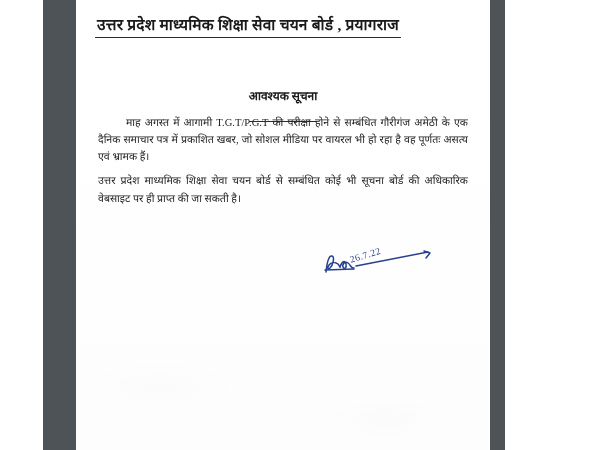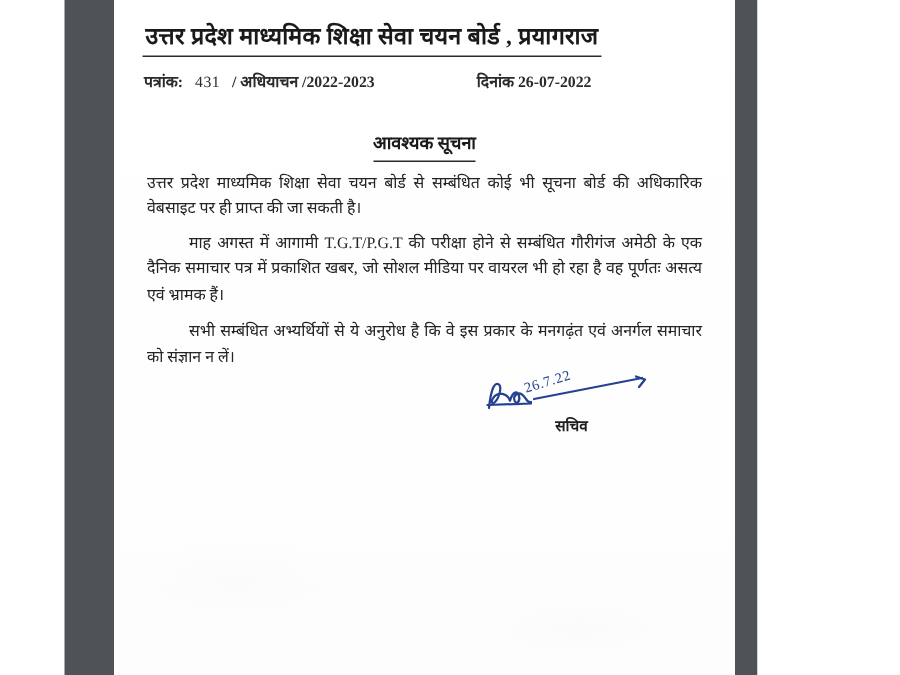--- a/index.html
+++ b/index.html
@@ -148,21 +148,21 @@
     left: 0;
     width: 414px;
     text-align: center;
   }
   .notice-heading span {
     display: inline-block;
     font-size: 12px;
     font-weight: 700;
     color: #1a1a1a;
     border-bottom: 1.2px solid #2b2b2b;
-    padding-bottom: 4px;
+    padding-bottom: 17px;
   }
 
   
   .body-copy {
     position: absolute;
     top: 114px;
     left: 22px;
     width: 370px;
     color: #232323;
     font-size: 10.6px;
@@ -240,49 +240,39 @@
   <div class="gutter-edge-right"></div>
 
   <div class="page">
     <div class="page-inner"></div>
     <div class="scan-noise"></div>
 
     <div class="letterhead">
       <span class="letterhead-title">उत्तर प्रदेश माध्यमिक शिक्षा सेवा चयन बोर्ड , प्रयागराज</span>
     </div>
 
-    <div class="ref-row">
-      <div class="ref-left">
-        <span class="ref-label">पत्रांक:</span>
-        <span class="ref-number">431</span>
-        <span class="ref-suffix">/ अधियाचन /2022-2023</span>
-      </div>
-      <div class="ref-right">दिनांक 26-07-2022</div>
-    </div>
 
     <div class="notice-heading">
       <span>आवश्यक सूचना</span>
     </div>
 
     <div class="body-copy">
+      <p class="para indent">माह अगस्त में आगामी T.G.T/P.G.T की परीक्षा होने से सम्बंधित गौरीगंज अमेठी के एक दैनिक समाचार पत्र में प्रकाशित खबर, जो सोशल मीडिया पर वायरल भी हो रहा है वह पूर्णतः असत्य एवं भ्रामक हैं।</p>
       <p class="para tight">उत्तर प्रदेश माध्यमिक शिक्षा सेवा चयन बोर्ड से सम्बंधित कोई भी सूचना बोर्ड की अधिकारिक वेबसाइट पर ही प्राप्त की जा सकती है।</p>
-      <p class="para indent">माह अगस्त में आगामी T.G.T/P.G.T की परीक्षा होने से सम्बंधित गौरीगंज अमेठी के एक दैनिक समाचार पत्र में प्रकाशित खबर, जो सोशल मीडिया पर वायरल भी हो रहा है वह पूर्णतः असत्य एवं भ्रामक हैं।</p>
-      <p class="para indent">सभी सम्बंधित अभ्यर्थियों से ये अनुरोध है कि वे इस प्रकार के मनगढ़ंत एवं अनर्गल समाचार को संज्ञान न लें।</p>
     </div>
 
     <div class="sign-block">
       <div class="signature-area">
         <svg class="signature-mark" viewBox="0 0 120 30">
           <g fill="none" stroke="#26418f" stroke-width="1.5" stroke-linecap="round" stroke-linejoin="round">
             <path d="M6 22 C7 12, 9 5, 12 6 C15 7, 13 15, 10 18 C8 20, 7 18, 9 15 C12 11, 18 12, 20 17"></path>
             <path d="M20 17 C22 11, 25 10, 26 14 C27 18, 24 20, 23 17 C22 14, 25 11, 28 13 C31 15, 31 19, 34 18"></path>
             <path d="M5 20 L34 19"></path>
             <path d="M36 16 L108 2"></path>
             <path d="M104 1 L110 3 L106 8"></path>
           </g>
         </svg>
         <div class="sign-date">26.7.22</div>
       </div>
-      <div class="sign-title">सचिव</div>
     </div>
 
   </div>
 </div>
 
 </body></html>

